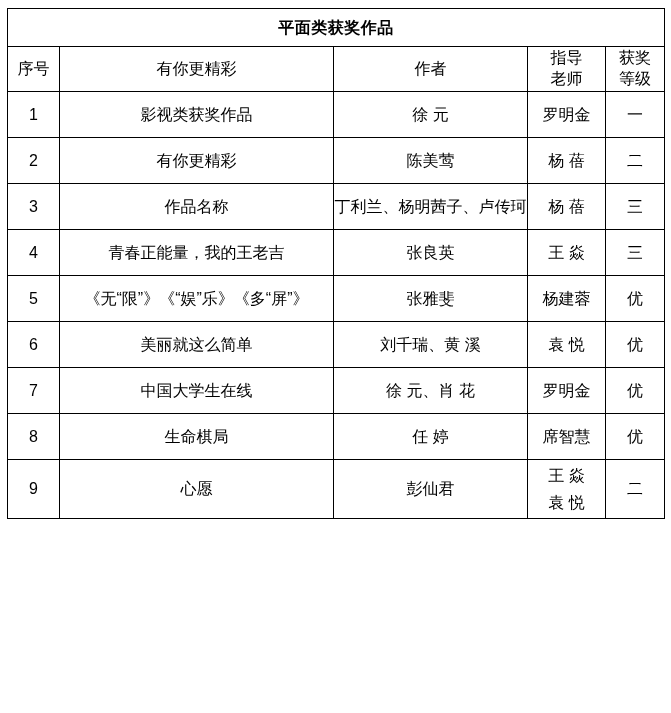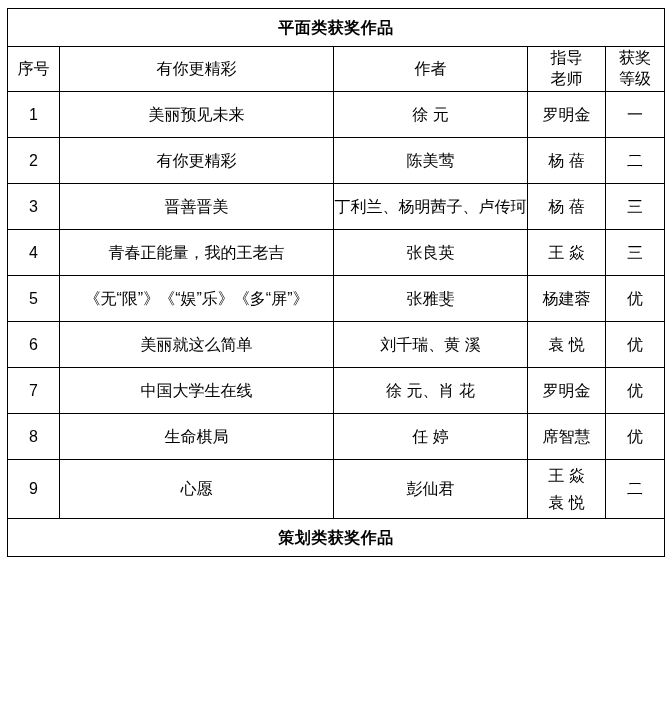--- a/index.html
+++ b/index.html
@@ -99,35 +99,35 @@
         <td>
           <div class="two-line">
             <div>获奖</div>
             <div>等级</div>
           </div>
         </td>
       </tr>
 
       <tr class="data-row">
         <td>1</td>
-        <td>美丽预见未来</td>
+        <td>影视类获奖作品</td>
         <td>徐 元</td>
         <td>罗明金</td>
         <td>一</td>
       </tr>
       <tr class="data-row">
         <td>2</td>
         <td>有你更精彩</td>
         <td>陈美莺</td>
         <td>杨 蓓</td>
         <td>二</td>
       </tr>
       <tr class="data-row">
         <td>3</td>
-        <td>晋善晋美</td>
+        <td>作品名称</td>
         <td class="nowrap">丁利兰、杨明茜子、卢传珂</td>
         <td>杨 蓓</td>
         <td>三</td>
       </tr>
       <tr class="data-row">
         <td>4</td>
         <td>青春正能量，我的王老吉</td>
         <td>张良英</td>
         <td>王 焱</td>
         <td>三</td>
@@ -167,19 +167,16 @@
         <td>彭仙君</td>
         <td>
           <div class="teacher-stack">
             <div>王 焱</div>
             <div>袁 悦</div>
           </div>
         </td>
         <td>二</td>
       </tr>
 
-      <tr class="section-row">
-        <td colspan="5">策划类获奖作品</td>
-      </tr>
 
     </tbody>
   </table>
 </div>
 
 </body></html>

